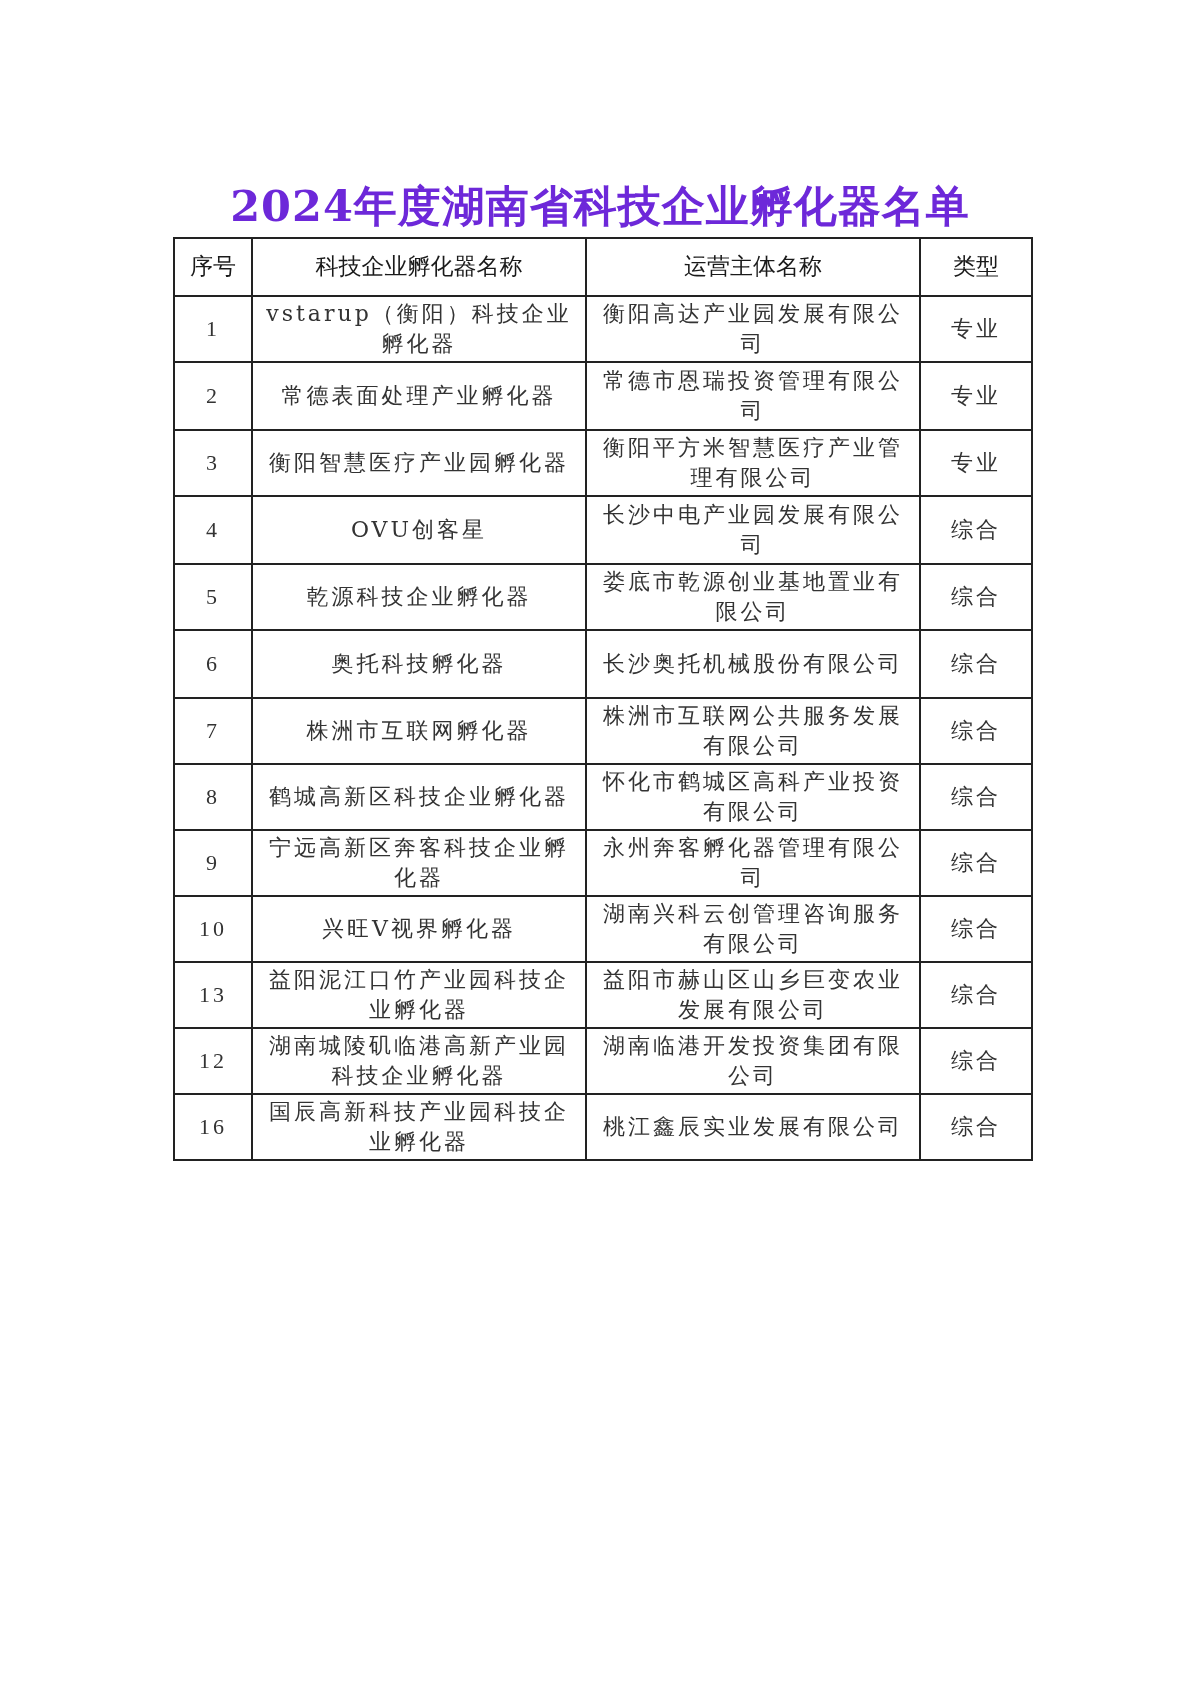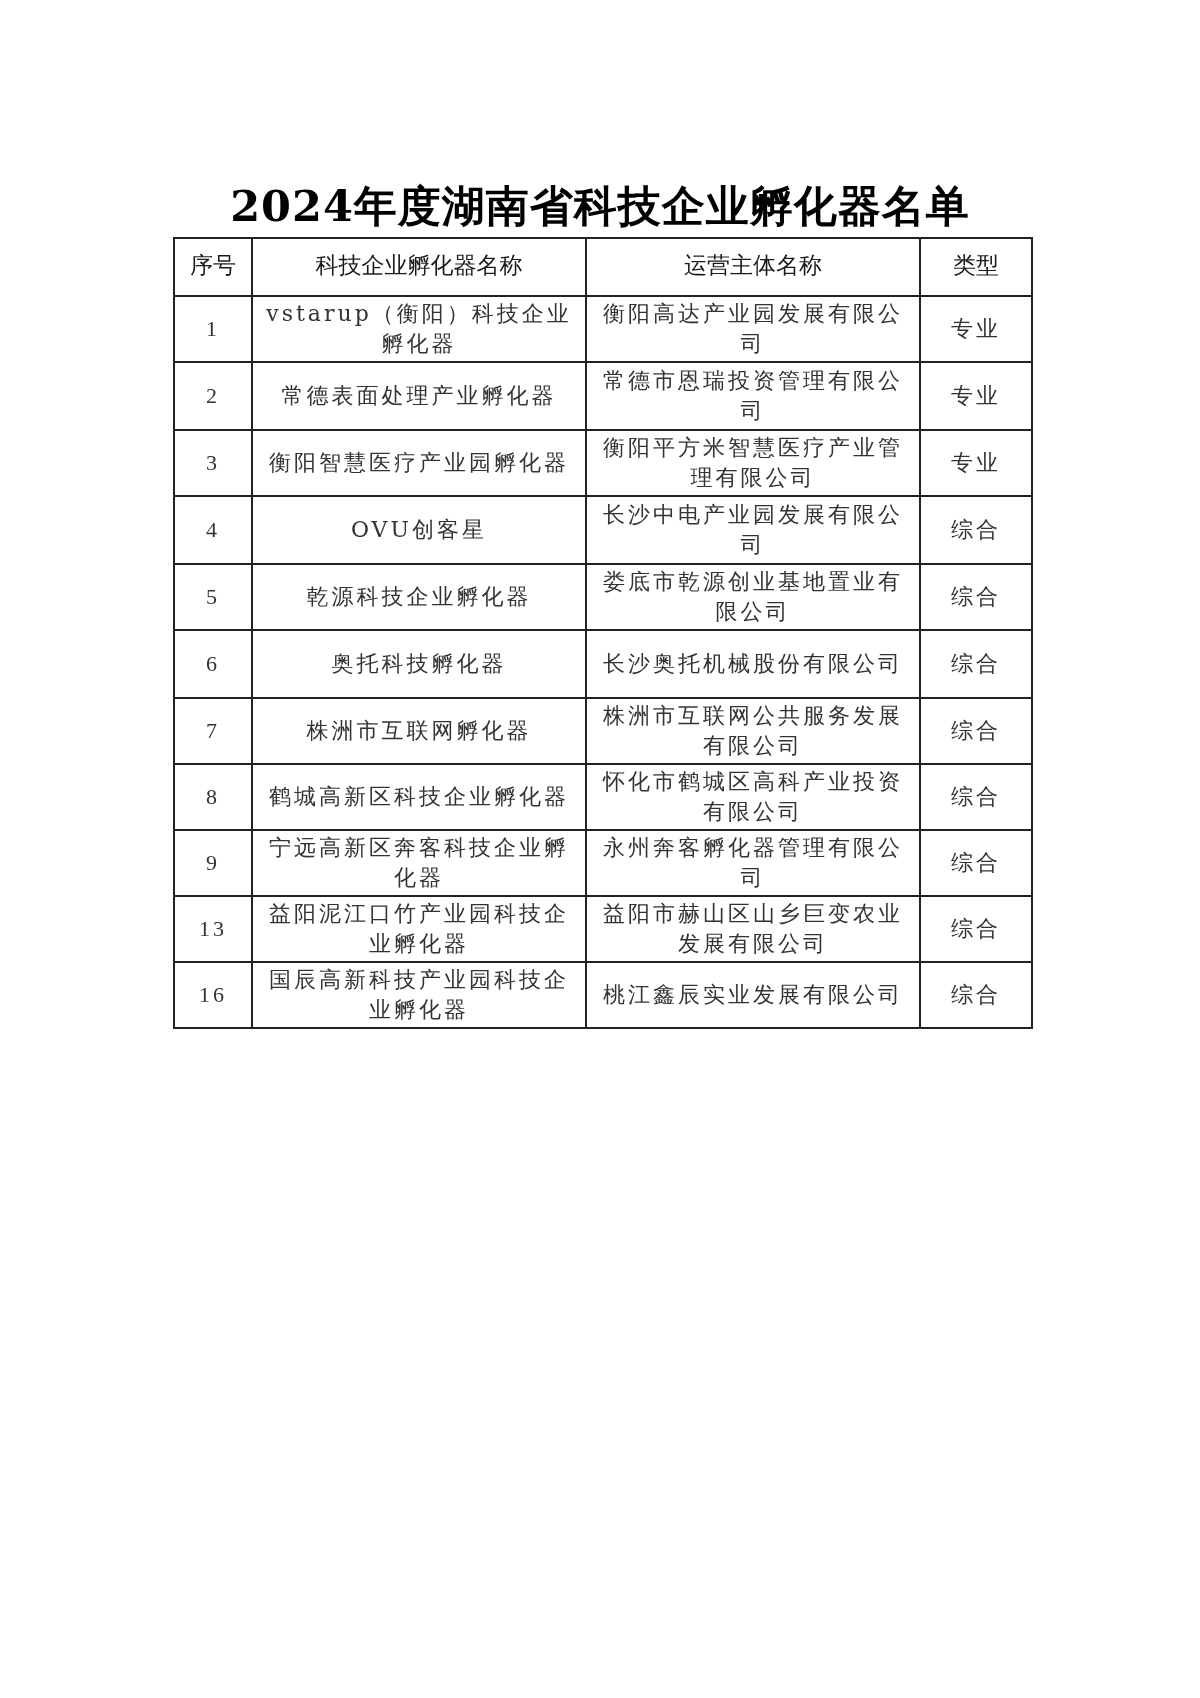--- a/index.html
+++ b/index.html
@@ -1,25 +1,25 @@
 <!DOCTYPE html>
 <html><head>
 <meta charset="utf-8">
 <style>
   html, body { margin: 0; padding: 0; background: #ffffff; }
   body { width: 1200px; height: 1698px; position: relative; overflow: hidden;
          font-family: "DejaVu Serif", "Liberation Serif", serif; color: #1a1a1a; }
   .title { position: absolute; left: 0; width: 1200px; top: 178px; text-align: center;
-           font-size: 43px; font-weight: bold; letter-spacing: 1px; color: #000000; }
+           font-size: 43px; font-weight: bold; letter-spacing: 1px; color: #6d28d9; }
   table.list { position: absolute; left: 173px; top: 237px; width: 858px;
                border-collapse: collapse; table-layout: fixed; }
   table.list th, table.list td { border: 2px solid #222; text-align: center; vertical-align: middle;
                padding: 2px 6px; line-height: 30px; word-break: break-all; }
   table.list th { font-weight: normal; font-size: 23px; height: 52px;
-                  font-family: Liberation Mono, monospace; }
+                  font-family: Liberation Serif, serif; }
   table.list td { font-size: 22px; letter-spacing: 3px; color: #333; }
   td.num { font-size: 23px; letter-spacing: 0; color: #222; font-family: "Liberation Serif", serif; }
   tr.row1 td { height: 62px; }
   tr.row2 td { height: 60px; }
   col.c1 { width: 78px; } col.c2 { width: 334px; } col.c3 { width: 334px; } col.c4 { width: 112px; }
 </style>
 </head>
 <body>
 
 <div class="title">2024年度湖南省科技企业孵化器名单</div>
@@ -88,23 +88,35 @@
         <td>怀化市鹤城区高科产业投资有限公司</td>
         <td>综合</td>
       </tr>
       <tr class="row2">
         <td class="num">9</td>
         <td>宁远高新区奔客科技企业孵化器</td>
         <td>永州奔客孵化器管理有限公司</td>
         <td>综合</td>
       </tr>
       <tr class="row2">
+        <td class="num">10</td>
+        <td>兴旺V视界孵化器</td>
+        <td>湖南兴科云创管理咨询服务有限公司</td>
+        <td>综合</td>
+      </tr>
+      <tr class="row2">
         <td class="num">13</td>
         <td>益阳泥江口竹产业园科技企业孵化器</td>
         <td>益阳市赫山区山乡巨变农业发展有限公司</td>
+        <td>综合</td>
+      </tr>
+      <tr class="row2">
+        <td class="num">12</td>
+        <td>湖南城陵矶临港高新产业园科技企业孵化器</td>
+        <td>湖南临港开发投资集团有限公司</td>
         <td>综合</td>
       </tr>
       <tr class="row2">
         <td class="num">16</td>
         <td>国辰高新科技产业园科技企业孵化器</td>
         <td>桃江鑫辰实业发展有限公司</td>
         <td>综合</td>
       </tr>
     </tbody>
 </table>

